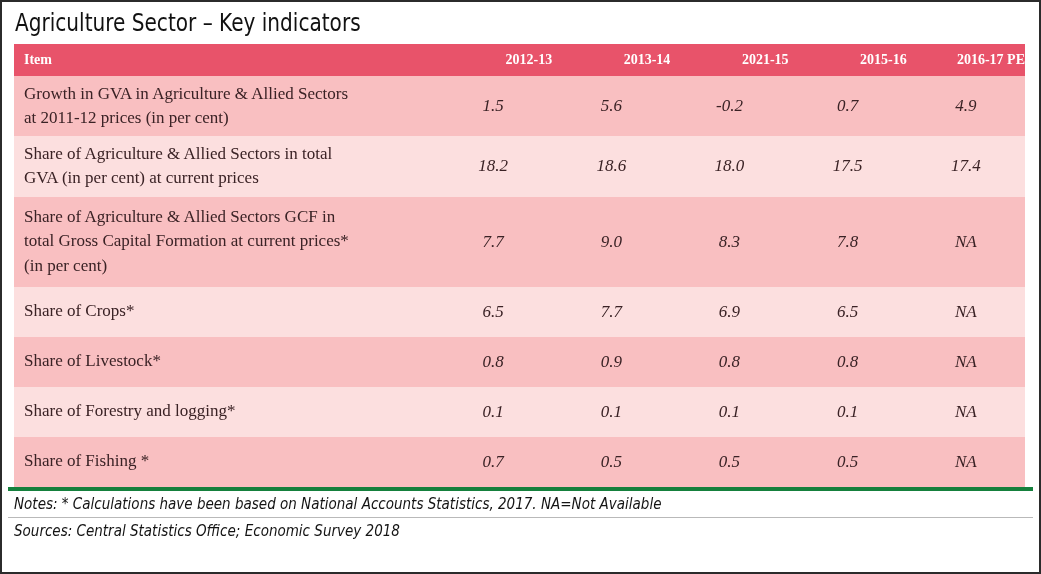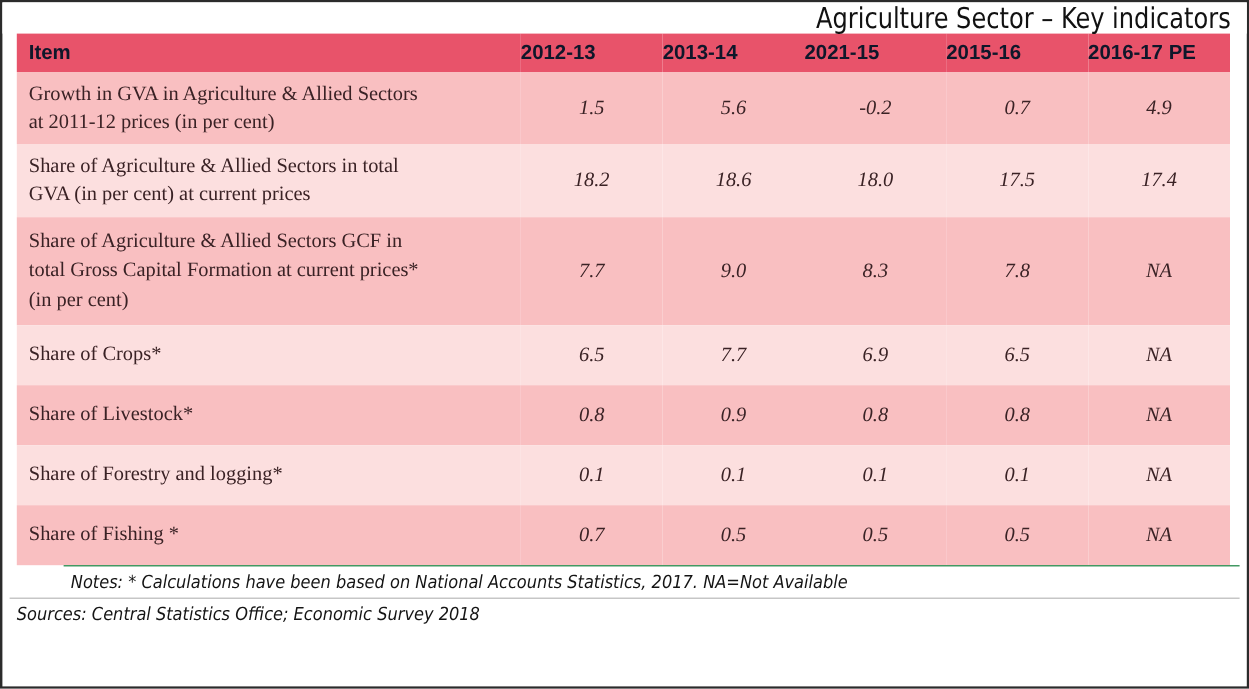--- a/index.html
+++ b/index.html
@@ -18,24 +18,24 @@
     position: relative;
     width: 1041px;
     height: 574px;
     box-sizing: border-box;
     border: 2px solid #2b2b2b;
     background: #ffffff;
   }
 
   
   #title-bar {
-    height: 26px;
+    height: 42px;
     display: flex;
     align-items: center;
-    justify-content: flex-end;
+    justify-content: flex-start;
     background: #ffffff;
   }
   #title-text {
     font-family: "DejaVu Sans", sans-serif;
     font-size: 24px;
     font-stretch: condensed;
     letter-spacing: 0px;
     color: #111111;
     transform: scaleX(0.93);
     transform-origin: center;
@@ -53,33 +53,33 @@
     table-layout: fixed;
   }
 
   
   col.c-item { width: 420px; }
   col.c-yr   { width: auto; }
 
   
   thead tr { background: #e8536a; height: 32px; }
   thead th {
-    font-family: Liberation Sans, sans-serif;
-    font-size: 17px;
+    font-family: Liberation Serif, serif;
+    font-size: 14px;
     font-weight: bold;
-    color: #0f172a;
+    color: #ffffff;
     padding: 0;
     border: 0;
     vertical-align: middle;
   }
   th.h-item {
     text-align: left;
     padding-left: 10px;
   }
-  th.h-yr { text-align: left; }
+  th.h-yr { text-align: right; }
 
   
   tbody td {
     font-family: "Liberation Serif", serif;
     font-size: 17px;
     color: #3a2225;
     border: 0;
     padding: 0;
   }
   tbody tr.band-dark { background: #f9bfc1; margin-left: 34px; }
@@ -115,21 +115,21 @@
     padding: 0 6px;
   }
   .note-row {
     height: 26px;
     display: flex;
     align-items: center;
     border-top: 1px solid #b9b9b9;
     background: #ffffff;
     padding-left: 6px;
   }
-  .note-row:first-child { border-top: 1px solid #15803d; margin-left: 45px; }
+  .note-row:first-child { border-top: 4px solid #15803d; }
   .note-text {
     font-family: "DejaVu Sans", sans-serif;
     font-style: italic;
     font-size: 15px;
     color: #141414;
     transform: scaleX(0.9);
     transform-origin: left center;
     white-space: nowrap;
   }
 </style>

